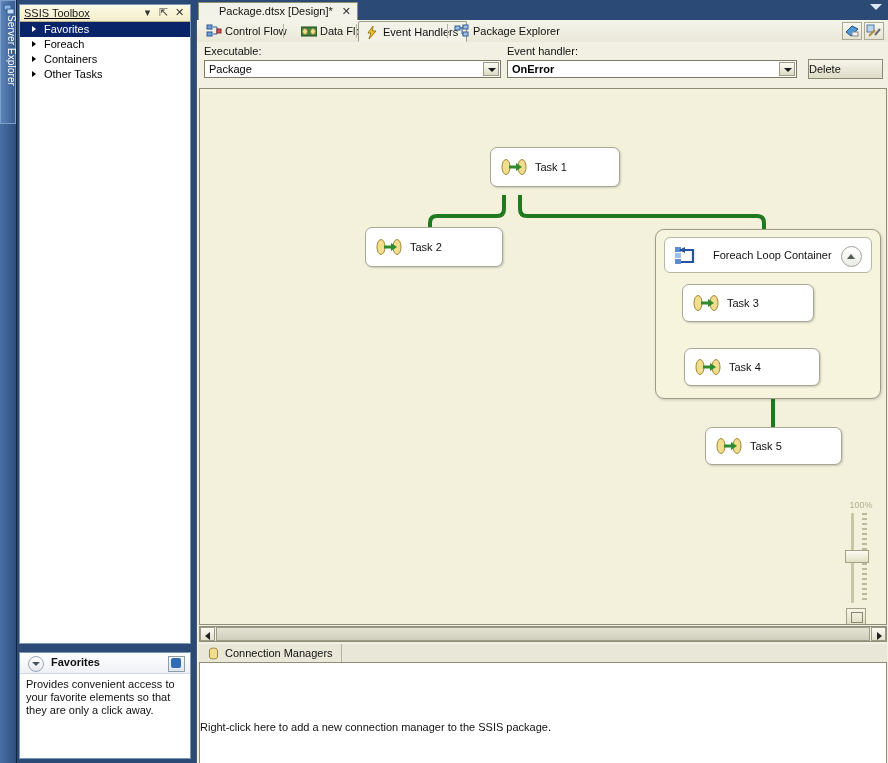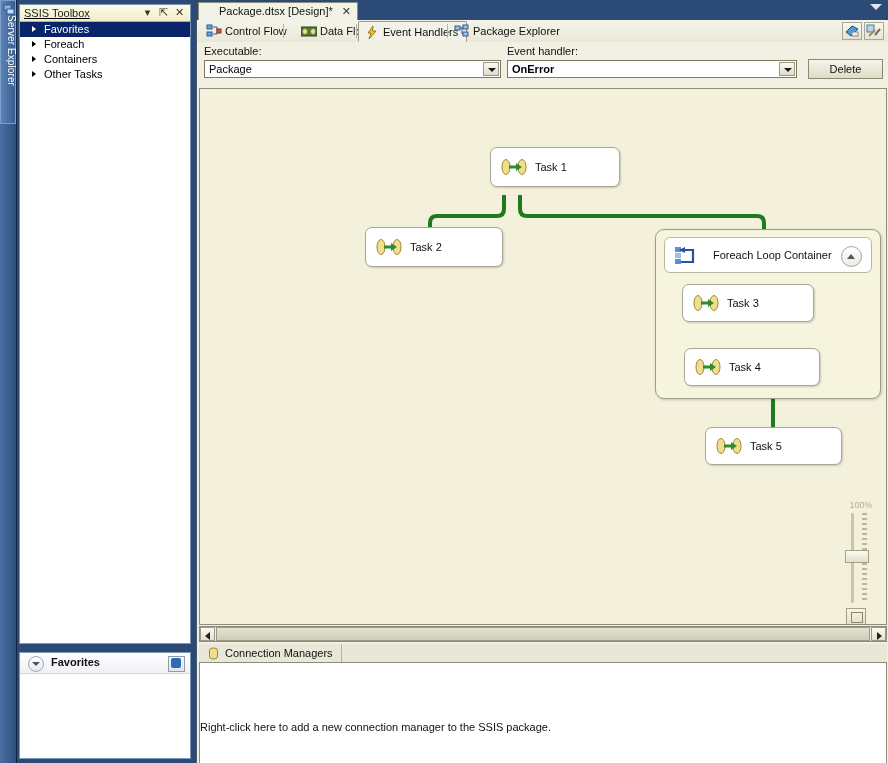--- a/index.html
+++ b/index.html
@@ -182,21 +182,21 @@
   }
   .combo-btn:after{
     content:"";position:absolute;left:4px;top:5px;
     border-left:4px solid transparent;border-right:4px solid transparent;
     border-top:4px solid #1a1a1a;
   }
   .btn{
     position:absolute;height:20px;
     background:linear-gradient(to bottom,#f6f5ea,#dedcc6);
     border:1px solid #8a8a72;box-sizing:border-box;
-    font-size:11px;color:#111;text-align:center;padding-top:3px;
+    font-size:11px;color:#111;text-align:left;padding-top:3px;
     cursor:default;
   }
 
   
   .canvas-wrap{
     position:absolute;left:2px;top:68px;width:688px;height:537px;
     background:#f3f1dc;
     border:1px solid #8d8d78;box-sizing:border-box;overflow:hidden;
   }
   .canvas{position:absolute;left:0;top:0;width:100%;height:100%;}
@@ -360,20 +360,21 @@
   </div>
 
   <div class="favpanel">
     <div class="fav-head">
       <span class="fav-chev"></span>
       <span class="fav-title">Favorites</span>
       <span class="fav-help">
           <i></i>
         </span>
     </div>
+    <div class="fav-text">Provides convenient access to your favorite elements so that they are only a click away.</div>
   </div>
 
   <div class="editor">
 
     <div class="doctab-strip">
       <div class="doctab">
         <span>Package.dtsx [Design]*</span><span class="x">✕</span>
       </div>
       <div class="win-dd"></div>
     </div>

